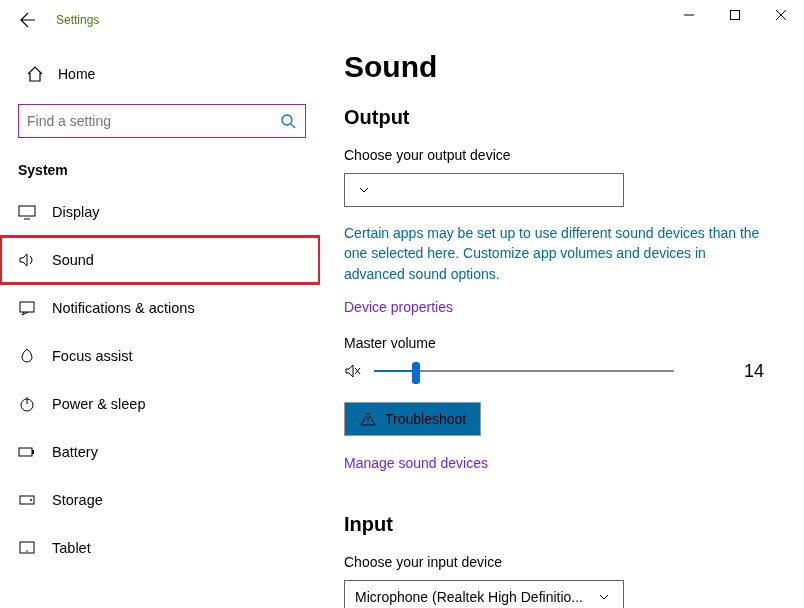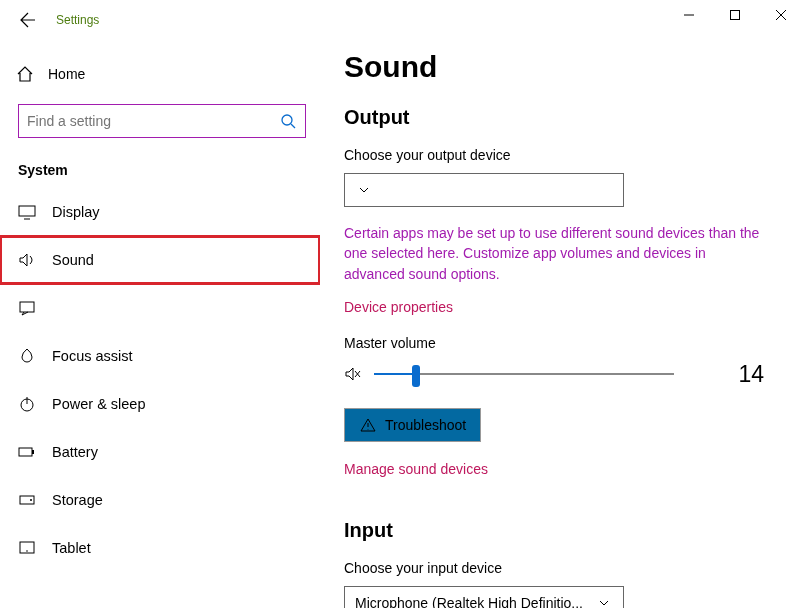--- a/index.html
+++ b/index.html
@@ -4,42 +4,42 @@
 <style>
   * { box-sizing: border-box; margin: 0; padding: 0; font-family: "Segoe UI", sans-serif; }
   body { width: 804px; height: 608px; background: #fff; overflow: hidden; position: relative; }
   .titlebar { display: flex; align-items: center; height: 40px; padding-left: 12px; }
   .back-btn { width: 32px; height: 32px; display: flex; align-items: center; justify-content: center; cursor: pointer; }
   .app-title { font-size: 12px; margin-left: 12px; color: #4d7c0f; }
   .win-controls { position: absolute; top: 0; right: 0; display: flex; }
   .win-btn { width: 46px; height: 30px; display: flex; align-items: center; justify-content: center; cursor: pointer; }
   .container { display: flex; height: calc(608px - 40px); }
   .sidebar { width: 320px; padding: 14px 0 0 0; overflow: hidden; }
-  .home-row { display: flex; align-items: center; height: 40px; padding-left: 16px; cursor: pointer; }
+  .home-row { display: flex; align-items: center; height: 40px; padding-left: 26px; cursor: pointer; }
   .home-row .label { margin-left: 14px; font-size: 14px; }
   .search-box { margin: 10px 14px 0 18px; height: 34px; border: 1px solid #a21caf; background: #fff; display: flex; align-items: center; padding: 0 8px; }
   .search-box input { flex: 1; border: none; outline: none; font-size: 14px; background: transparent; }
   .section-title { font-weight: 600; font-size: 14px; padding: 24px 0 10px 18px; }
   .nav-item { display: flex; align-items: center; height: 48px; padding-left: 18px; cursor: pointer; }
   .nav-item .label { margin-left: 16px; font-size: 14.5px; }
   .nav-item.highlight { outline: 3px solid #d8252d; outline-offset: -2px; }
   .icon { width: 18px; height: 18px; display: inline-flex; align-items: center; justify-content: center; flex-shrink: 0; }
   .content { flex: 1; padding: 10px 30px 0 24px; overflow: hidden; position: relative; }
   .page-title { font-size: 30px; font-weight: 600; margin-bottom: 22px; }
   .section-h { font-size: 20px; font-weight: 600; margin-bottom: 18px; }
   .field-label { font-size: 14px; margin-bottom: 10px; }
   .dropdown { width: 280px; height: 34px; border: 1px solid #666; display: flex; align-items: center; padding: 0 10px; cursor: pointer; margin-bottom: 16px; }
   .dropdown .dd-text { flex: 1; font-size: 14px; white-space: nowrap; overflow: hidden; text-overflow: ellipsis; }
-  .help-text { font-size: 14px; color: #a21caf; line-height: 1.45; margin-bottom: 14px; max-width: 420px; }
-  .link { color: #be185d; font-size: 14px; cursor: pointer; display: inline-block; margin-bottom: 20px; }
+  .help-text { font-size: 14px; color: #0369a1; line-height: 1.45; margin-bottom: 14px; max-width: 420px; }
+  .link { color: #6d28d9; font-size: 14px; cursor: pointer; display: inline-block; margin-bottom: 20px; }
   .slider-row { display: flex; align-items: center; gap: 12px; margin-bottom: 20px; }
   .slider-track { position: relative; width: 300px; height: 2px; background: #888; }
   .slider-fill { position: absolute; left: 0; top: 0; height: 2px; background: #0a6cce; width: 14%; }
   .slider-thumb { position: absolute; top: -8px; width: 8px; height: 22px; background: #0a6cce; border-radius: 3px; left: calc(14% - 4px); }
-  .vol-value { font-size: 23px; margin-left: auto; padding-right: 10px; }
+  .vol-value { font-size: 18px; margin-left: auto; padding-right: 10px; }
   .btn { height: 34px; border: 1px solid #999; background: #0369a1; display: inline-flex; align-items: center; padding: 0 14px; cursor: pointer; font-size: 14px; gap: 8px; margin-bottom: 18px; }
   svg { display: block; }
 </style>
 </head>
 <body>
 
 <div class="titlebar">
   <div class="back-btn">
     <svg width="16" height="16" viewBox="0 0 16 16">
         <path d="M8 1 L1 8 L8 15 M1 8 H15" stroke="#000" stroke-width="1.2" fill="none"></path>
@@ -103,20 +103,21 @@
         </span>
       <span class="label">Sound</span>
     </div>
     <div class="nav-item">
       <span class="icon">
           <svg width="18" height="18" viewBox="0 0 18 18">
             <rect x="2" y="3" width="14" height="10" stroke="#000" fill="none"></rect>
             <path d="M6 13 L4 16 L10 13" stroke="#000" fill="none"></path>
           </svg>
         </span>
+      <span class="label">Notifications &amp; actions</span>
     </div>
     <div class="nav-item">
       <span class="icon">
           <svg width="18" height="18" viewBox="0 0 18 18">
             <path d="M9 2 Q4 6 4 10 A5 5 0 0 0 14 10 Q14 6 9 2" stroke="#000" fill="none"></path>
           </svg>
         </span>
       <span class="label">Focus assist</span>
     </div>
     <div class="nav-item">

